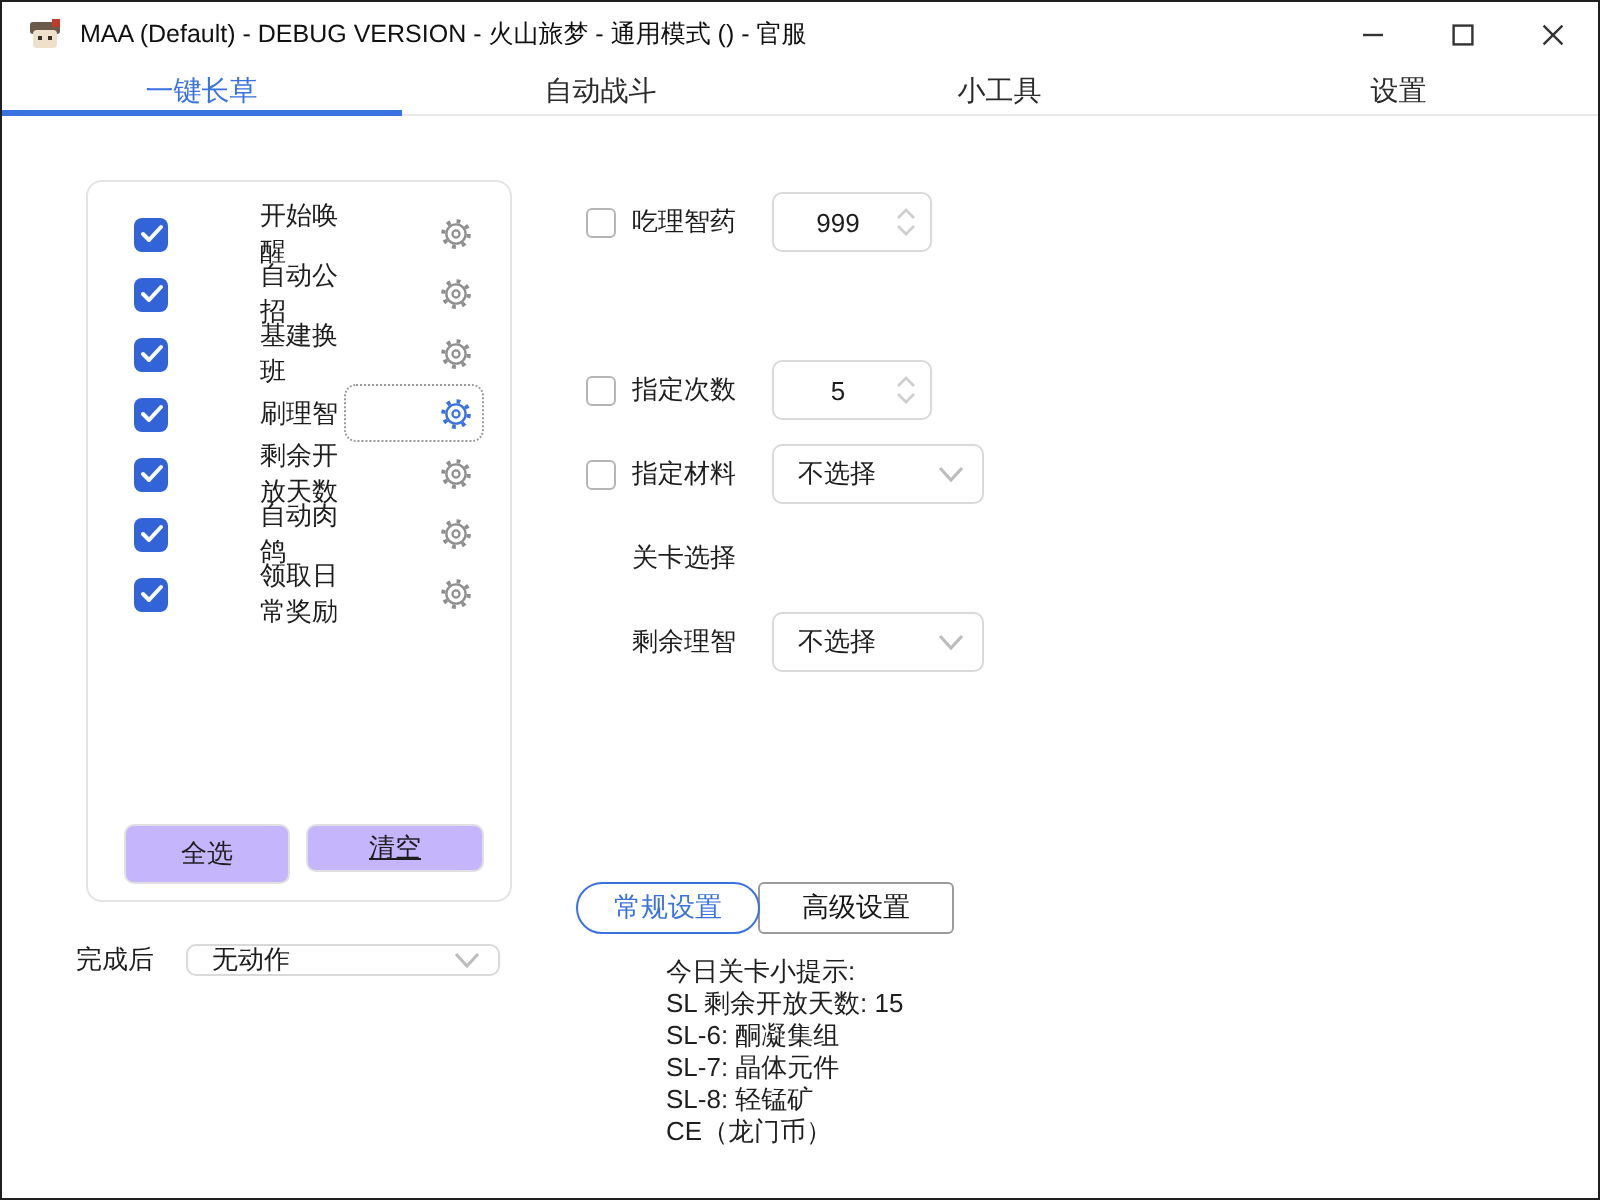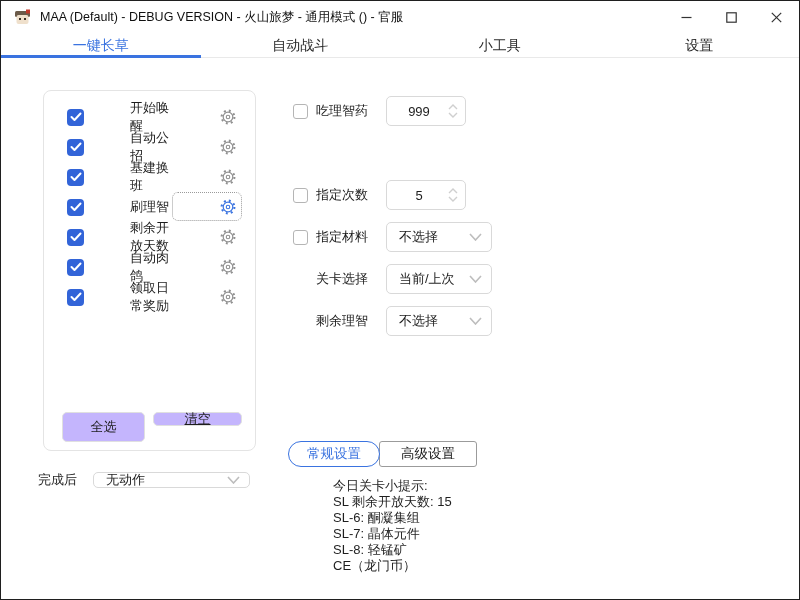--- a/index.html
+++ b/index.html
@@ -31,21 +31,21 @@
   .task-row{height:30px;display:flex;align-items:center;padding:0 19px 0 23px;position:relative;gap:40px;}
   .cb{width:17px;height:17px;border-radius:4px;background:var(--checkbox);display:flex;align-items:center;justify-content:center;flex:0 0 auto;}
   .cb svg{display:block;}
   .task-label{margin-left:6px;font-size:13px;color:#1d1d1d;}
   .gear{margin-left:auto;width:16px;height:16px;color:#8f8f8f;display:flex;align-items:center;justify-content:center;}
   .gear svg{display:block;}
   .gear.focused{color:var(--accent);}
   .focus-box{position:absolute;left:128px;top:101px;width:70px;height:29px;border:1px dotted #9a9a9a;border-radius:6px;pointer-events:none;}
   .btn{background:#c4b5fd;border:1px solid #e0e0e0;border-radius:5px;font-size:13px;color:#1d1d1d;display:flex;align-items:center;justify-content:center;font-family:inherit;}
   .btn-select-all{position:absolute;left:18px;top:321px;width:83px;height:30px;}
-  .btn-clear{position:absolute;left:109px;top:321px;width:89px;height:14px;text-decoration:underline;}
+  .btn-clear{position:absolute;left:109px;top:321px;width:89px;height:24px;text-decoration:underline;}
   
   .after-row{position:absolute;left:37px;top:465px;height:28px;display:flex;align-items:center;}
   .after-label{font-size:13px;color:#1d1d1d;}
   .dropdown{position:relative;background:#fff;border:1px solid #d9d9d9;border-radius:5px;display:flex;align-items:center;font-size:13px;color:#1d1d1d;padding-left:12px;}
   .dd-after{margin-left:16px;width:157px;height:16px;}
   .dd-chevron{position:absolute;right:9px;top:50%;transform:translateY(-50%);}
   .btn-start{position:absolute;left:95px;top:513px;width:102px;height:50px;font-size:14px;border-radius:6px;}
   
   .frow{position:absolute;left:292px;height:30px;display:flex;align-items:center;}
   .cb-empty{width:15px;height:15px;border:1px solid #b5b5b5;border-radius:3px;background:#fff;flex:0 0 auto;}
@@ -268,26 +268,20 @@
     <div class="dropdown dd-field">
       <span>不选择</span>
       <svg class="dd-chevron" width="13" height="8" viewBox="0 0 13 8">
           <polyline points="1,1 6.5,7 12,1" fill="none" stroke="#bdbdbd" stroke-width="1.6"></polyline>
         </svg>
     </div>
   </div>
 
   <div class="frow no-cb" style="top:263px;">
     <span class="flabel">关卡选择</span>
-    <div class="dropdown dd-field">
-      <span>当前/上次</span>
-      <svg class="dd-chevron" width="13" height="8" viewBox="0 0 13 8">
-          <polyline points="1,1 6.5,7 12,1" fill="none" stroke="#bdbdbd" stroke-width="1.6"></polyline>
-        </svg>
-    </div>
   </div>
 
   <div class="frow no-cb" style="top:305px;">
     <span class="flabel">剩余理智</span>
     <div class="dropdown dd-field">
       <span>不选择</span>
       <svg class="dd-chevron" width="13" height="8" viewBox="0 0 13 8">
           <polyline points="1,1 6.5,7 12,1" fill="none" stroke="#bdbdbd" stroke-width="1.6"></polyline>
         </svg>
     </div>

